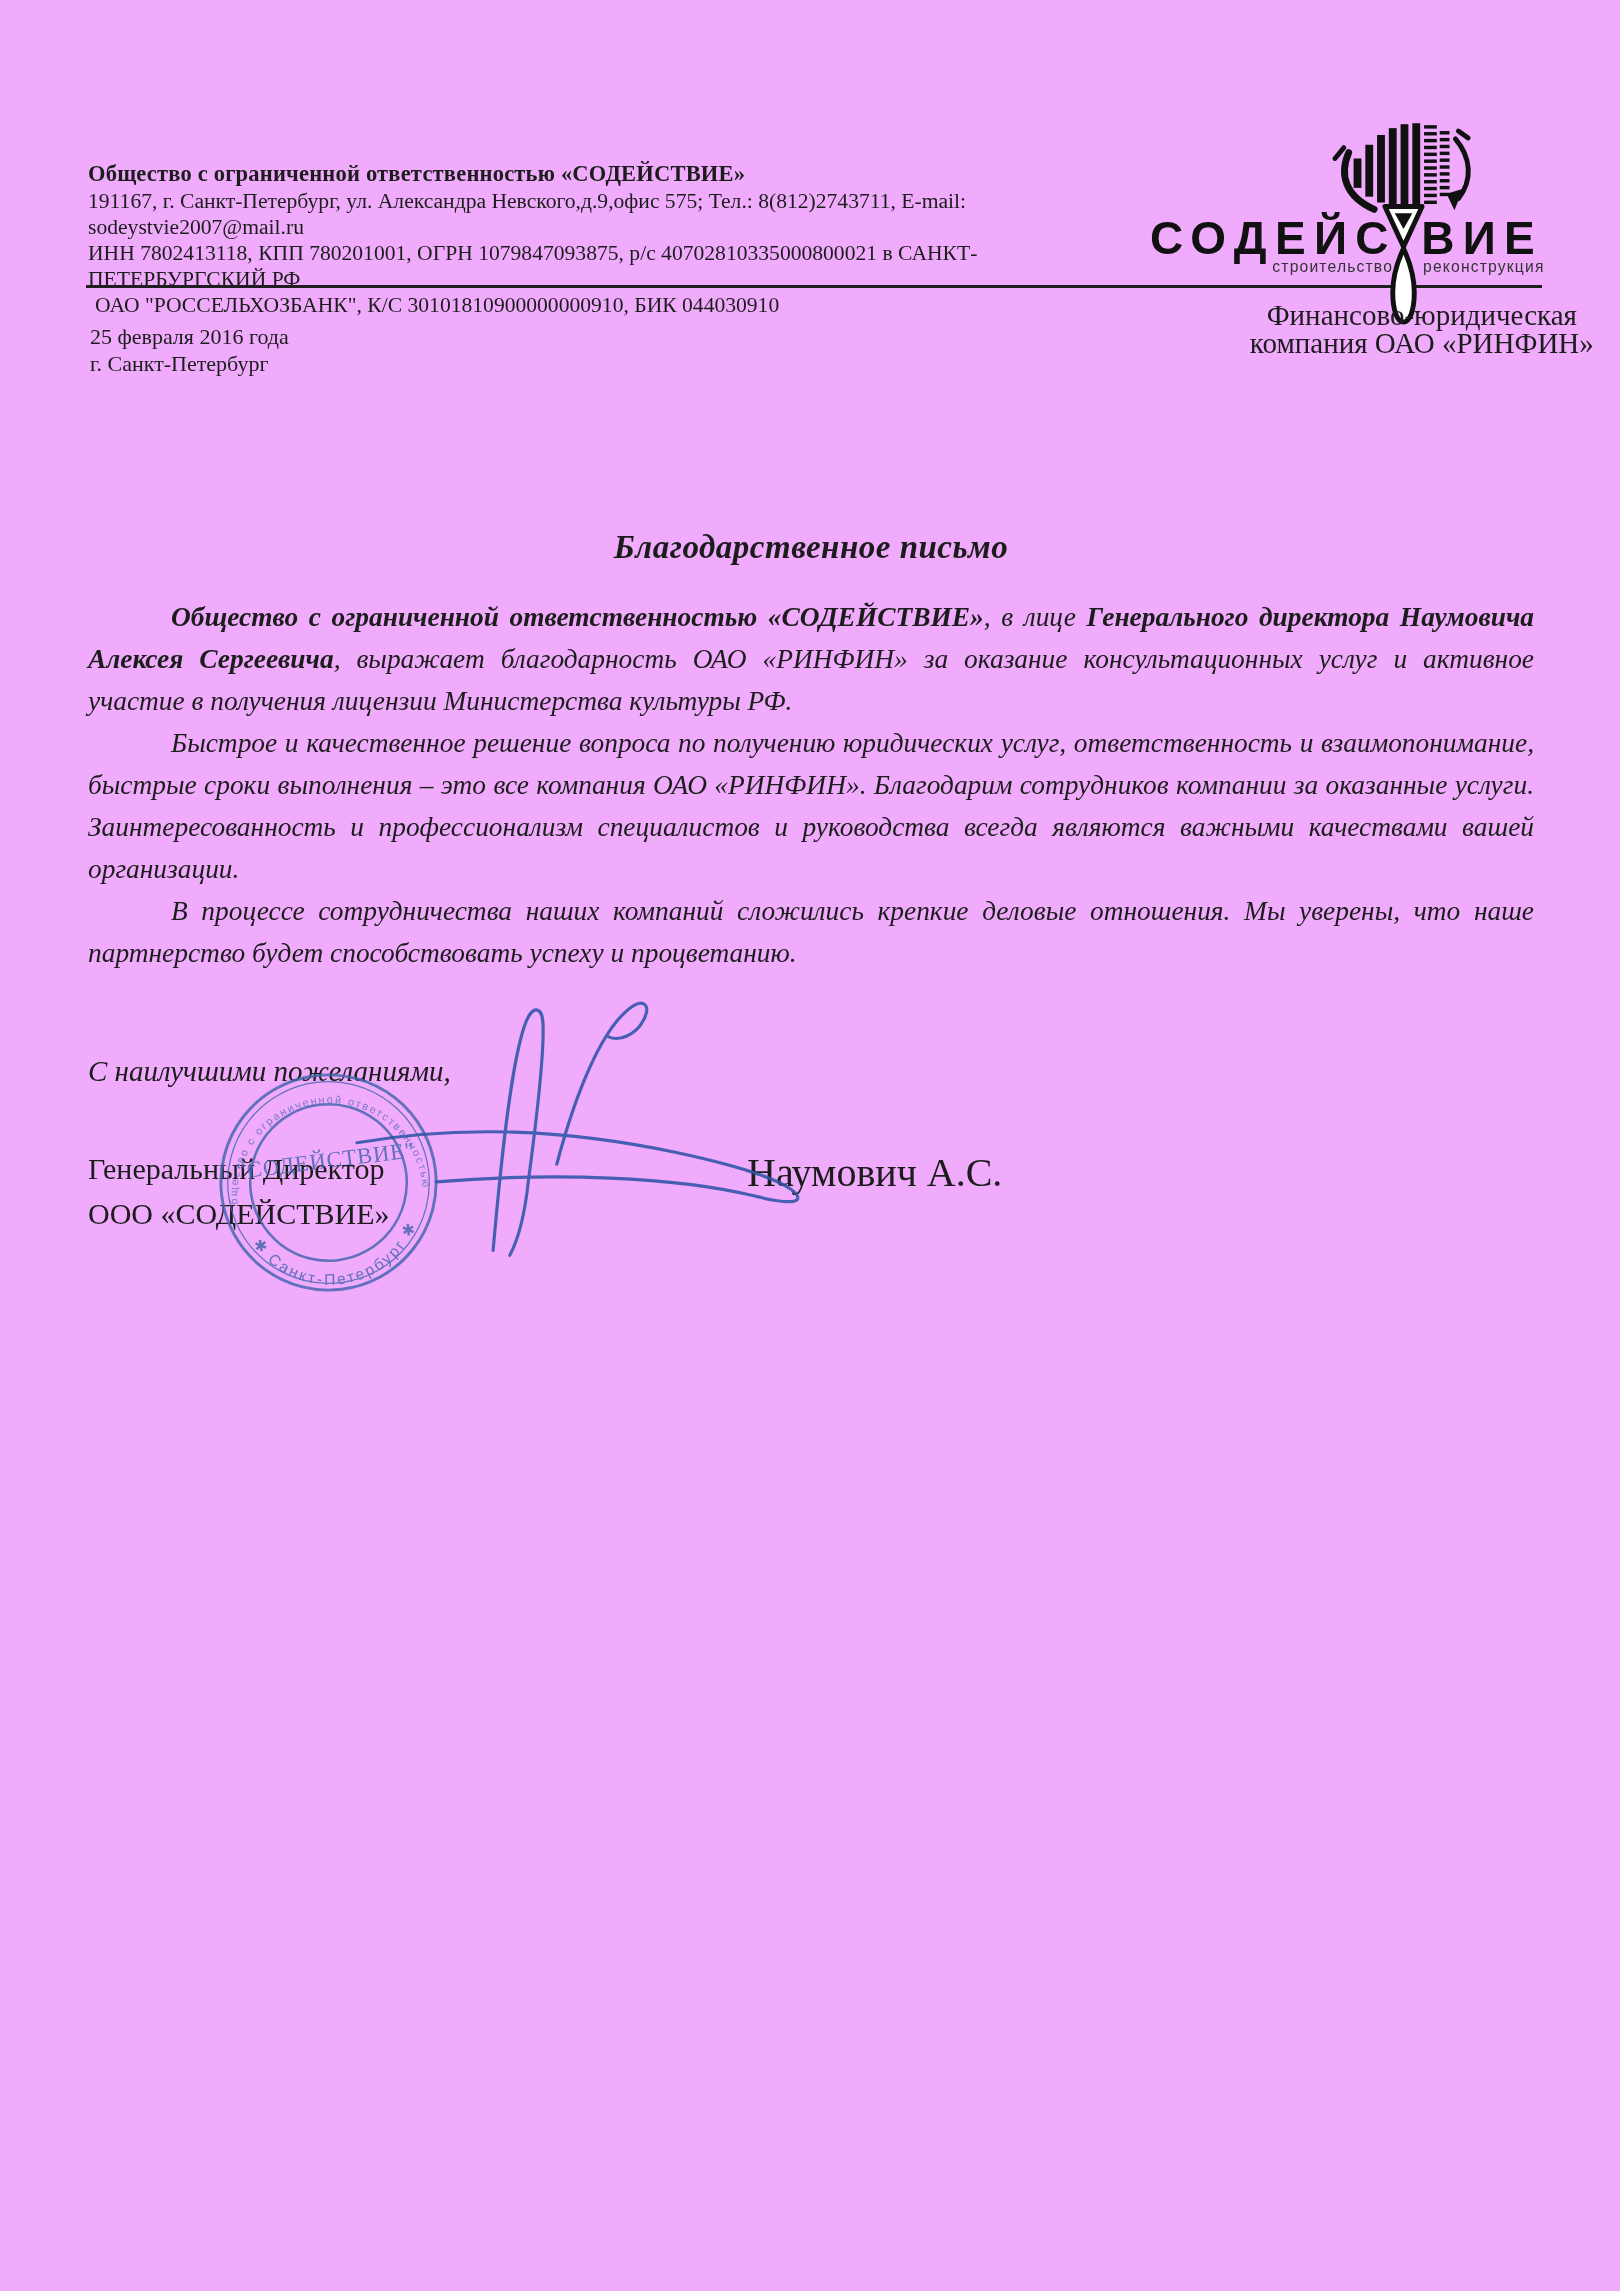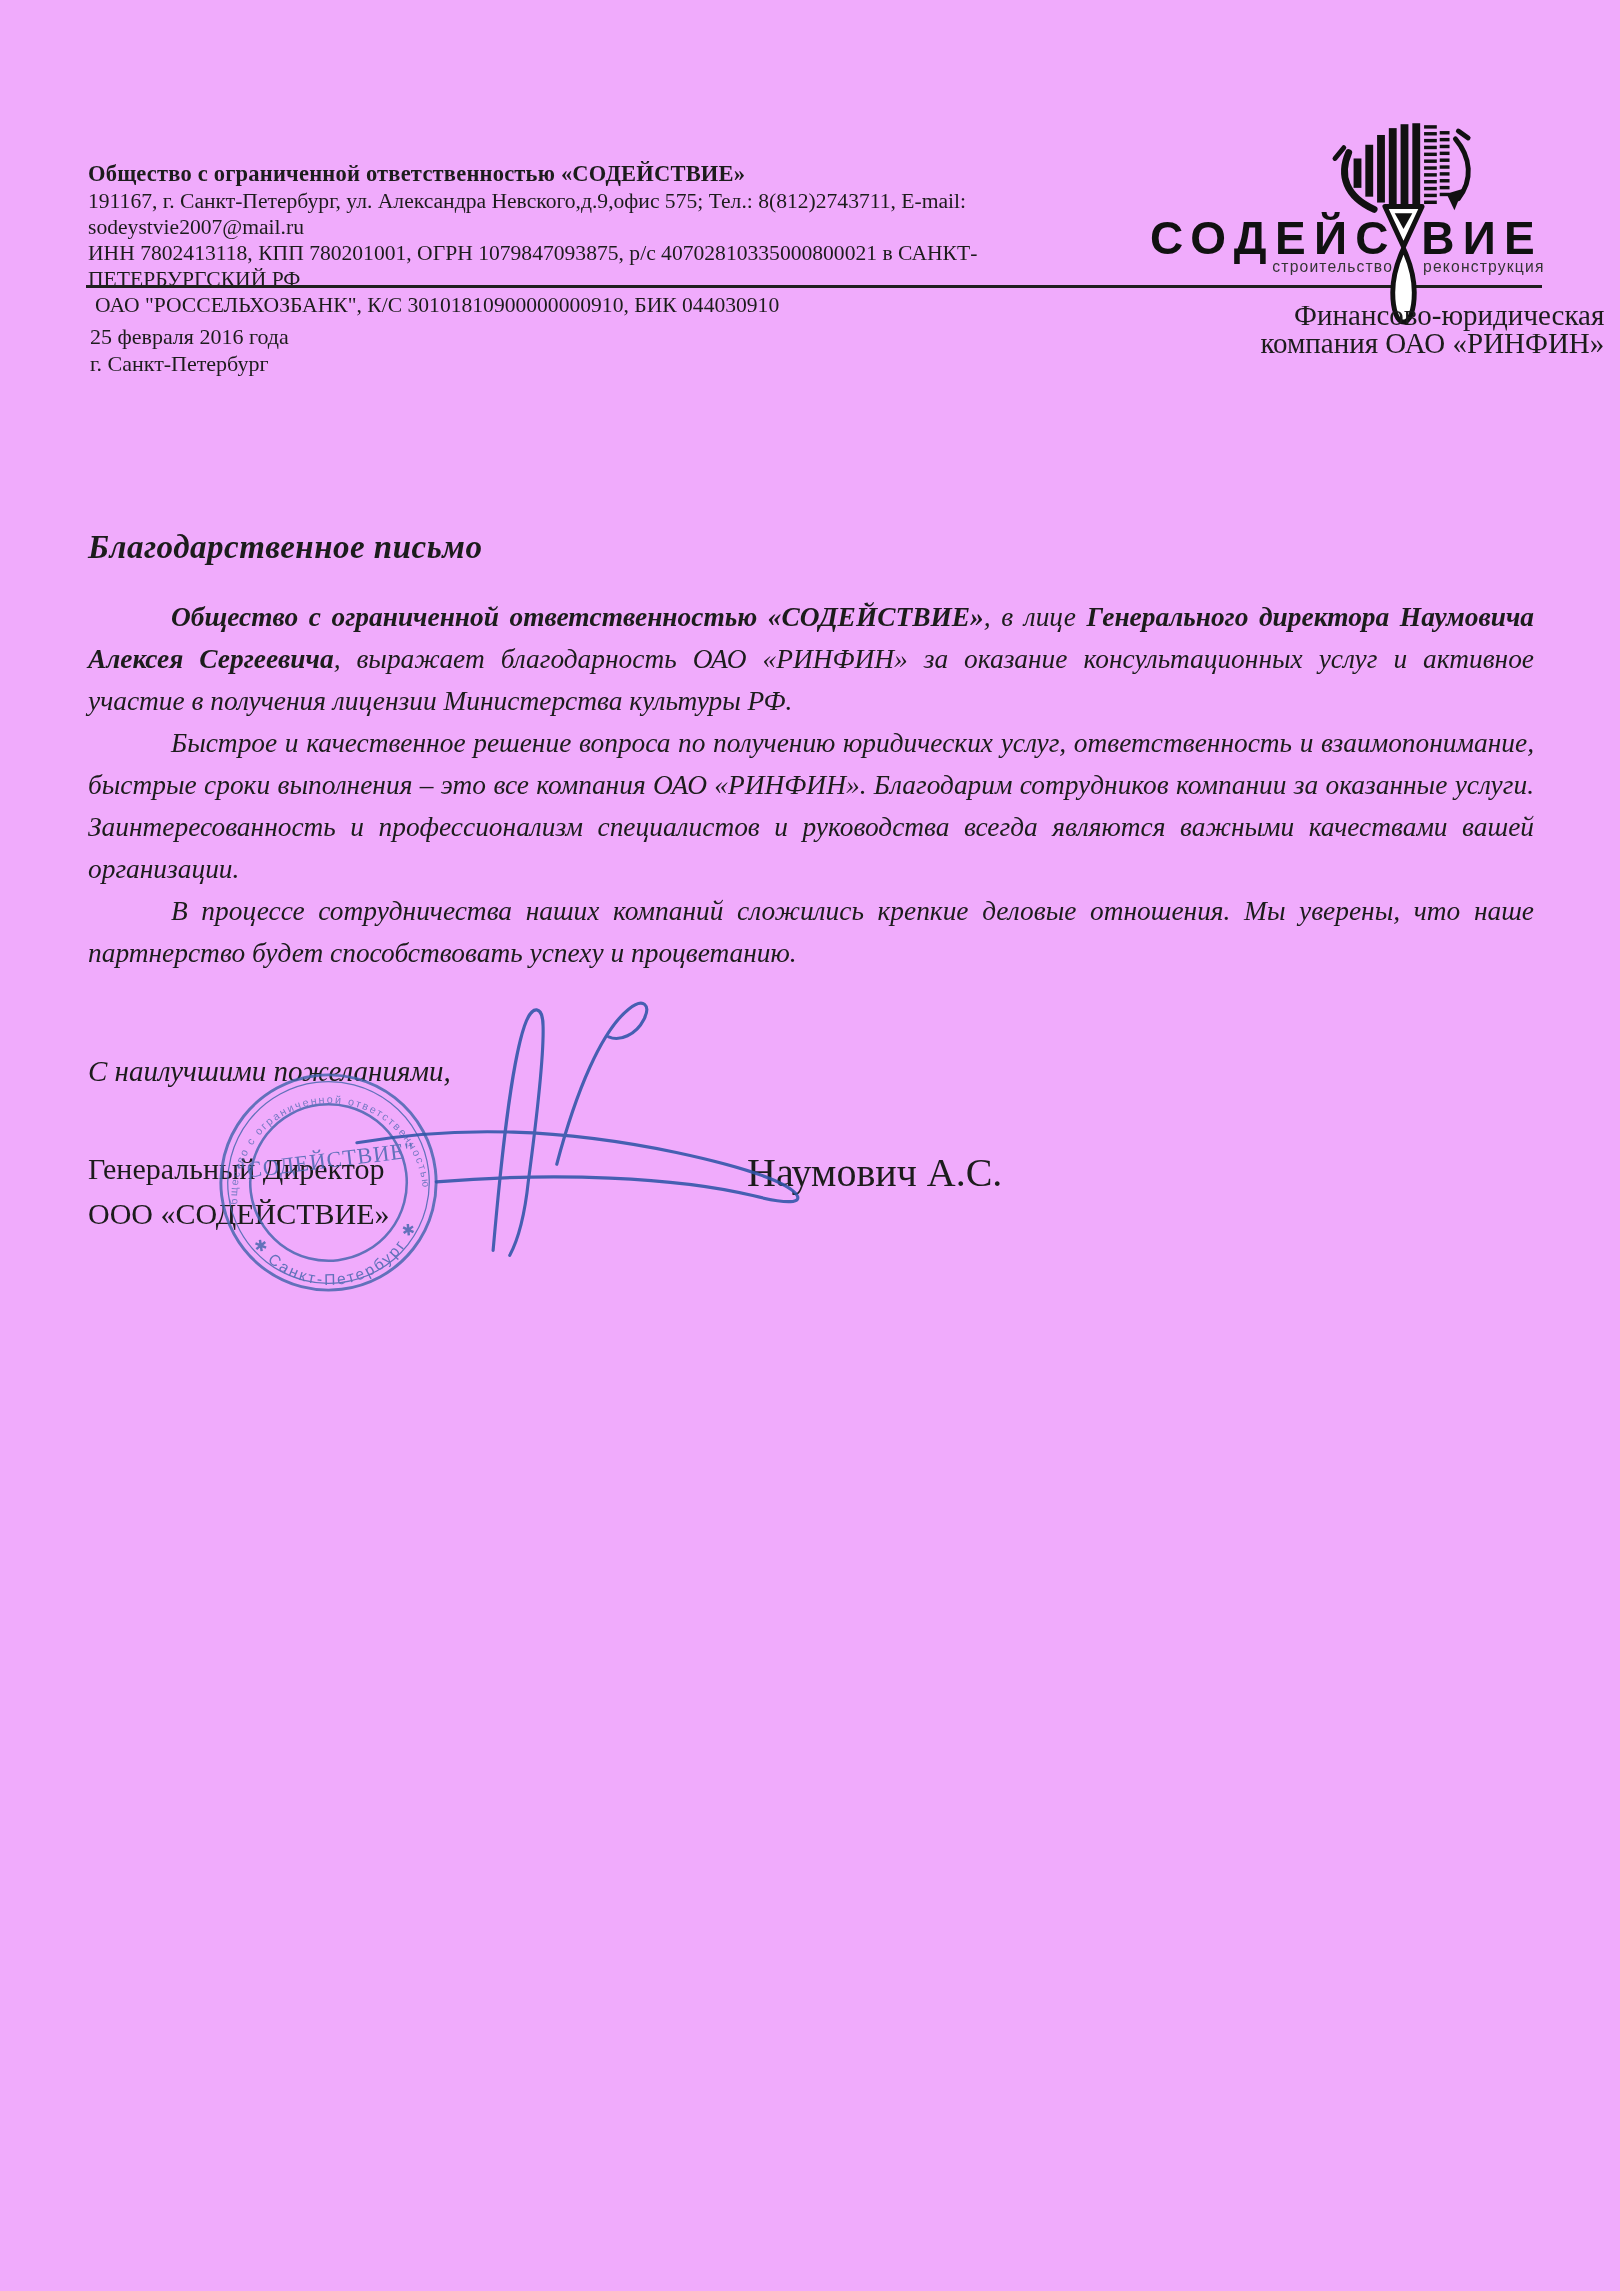--- a/index.html
+++ b/index.html
@@ -12,23 +12,23 @@
     overflow:hidden;
   }
   
   .header-left{position:absolute;left:88px;top:161px;width:1010px;}
   .company-bold{font-weight:bold;font-size:22.5px;line-height:26.5px;letter-spacing:0.2px;}
   .addr{font-size:21.6px;line-height:26px;}
   .addr-indent{padding-left:6.9px;}
   .rule{position:absolute;left:86px;top:285px;width:1456px;height:2.9px;background:#1f1f1f;}
   .logo-svg{position:absolute;left:1147px;top:82px;width:421px;height:245px;}
   .date-block{position:absolute;left:90px;top:323px;font-size:22px;line-height:27.4px;}
-  .tagline{position:absolute;right:15.7px;top:301px;width:365px;text-align:right;font-size:29px;line-height:28px;}
+  .tagline{position:absolute;right:15.7px;top:301px;width:365px;text-align:center;font-size:29px;line-height:28px;}
   
-  .title{position:absolute;left:88px;top:529px;width:1446px;
+  .title{position:absolute;left:88px;top:529px;width:1446px;text-align:center;
          font-size:33px;font-weight:bold;font-style:italic;letter-spacing:0.5px;}
   .body-text{position:absolute;left:88px;top:596px;width:1446px;
              font-size:27.4px;font-style:italic;line-height:42px;text-align:justify;}
   .para{margin:0;text-indent:83px;}
   .b{font-weight:bold;}
   
   .closing{position:absolute;left:88px;top:1055px;font-size:29px;font-style:italic;}
   .director{position:absolute;left:88px;top:1146px;font-size:30px;line-height:45px;}
   .sig-name{position:absolute;left:747px;top:1149px;font-size:40px;}
   .sig-svg{position:absolute;left:353px;top:980px;width:725px;height:294px;pointer-events:none;}

